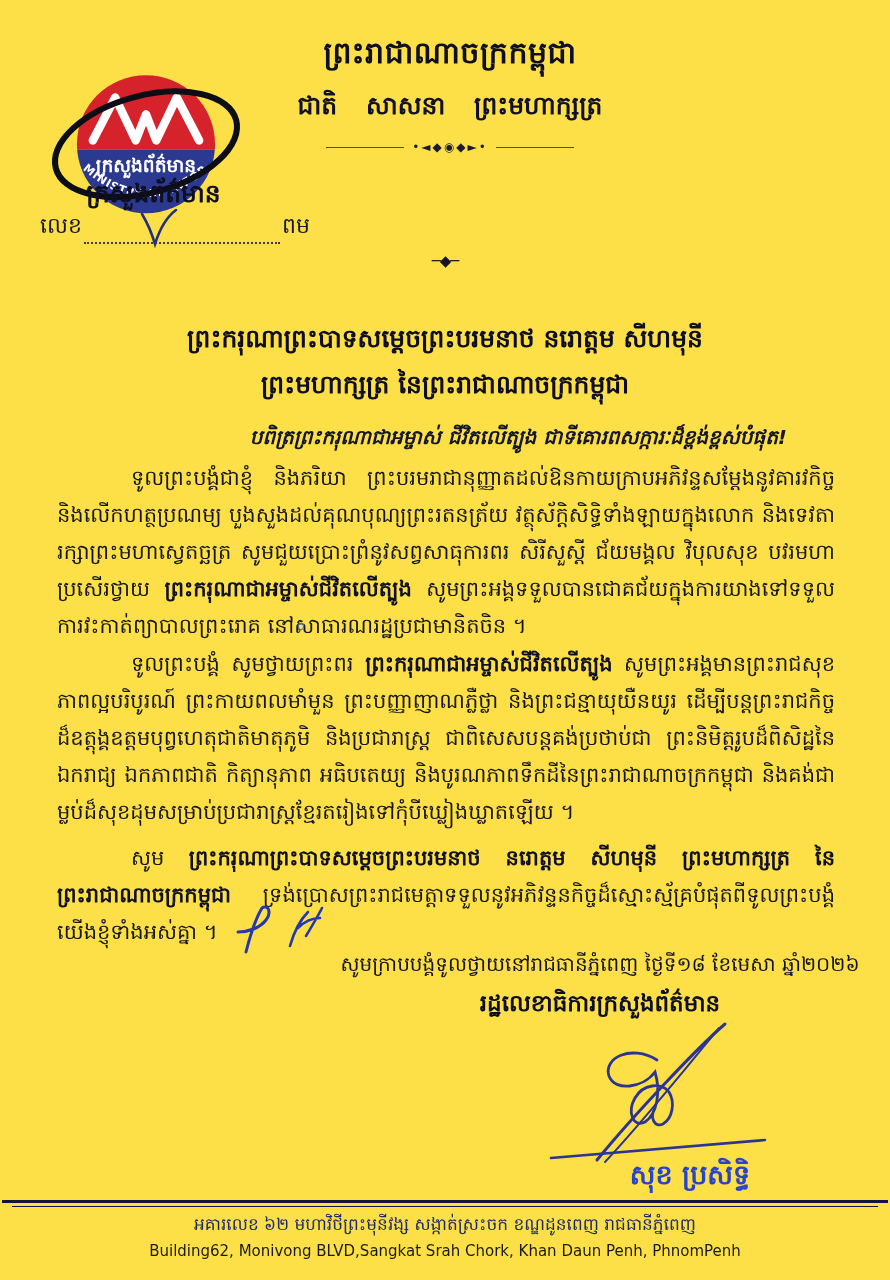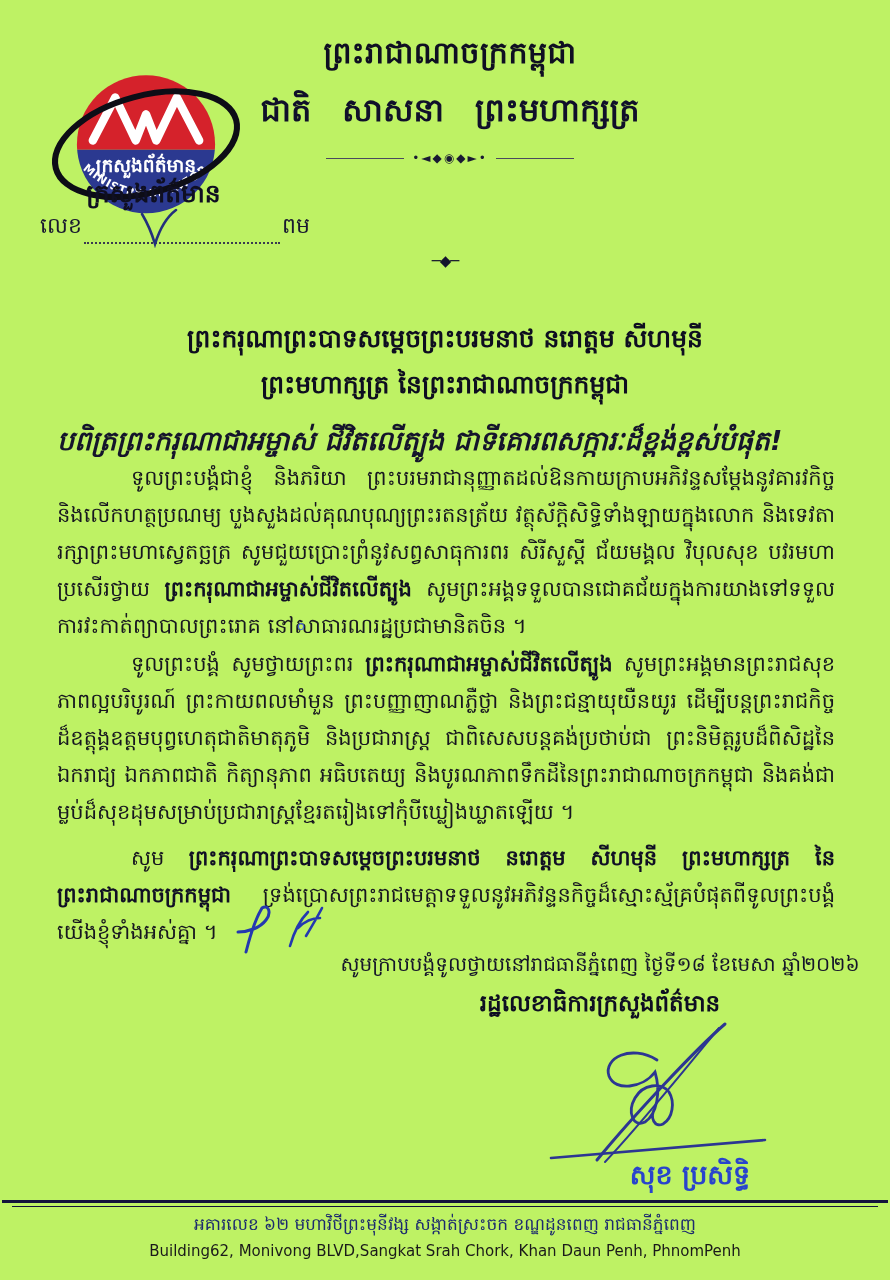--- a/index.html
+++ b/index.html
@@ -1,24 +1,24 @@
 <!DOCTYPE html>
 <html><head>
 <meta charset="utf-8">
 <style>
   html,body{margin:0;padding:0;background:#ffffff;}
   .page{
     position:relative;width:890px;height:1280px;margin:0 auto;
-    background:#bef264;color:#16161f;
+    background:#fde047;color:#16161f;
     font-family:"DejaVu Sans", sans-serif;overflow:hidden;
   }
   
   .hdr{position:absolute;top:34px;left:235px;width:430px;text-align:center;}
   .hdr .kingdom{font-size:30px;font-weight:bold;color:#0f0f22;letter-spacing:.5px;}
-  .hdr .motto{margin-top:12px;font-size:32px;font-weight:bold;color:#10102a;word-spacing:20px;}
+  .hdr .motto{margin-top:12px;font-size:25px;font-weight:bold;color:#10102a;word-spacing:20px;}
   .orn-row{margin-top:14px;display:flex;align-items:center;justify-content:center;gap:8px;color:#23233c;}
   .orn-row .rule{height:1px;background:#4a4a5e;width:78px;}
   .orn-row .orn{font-size:12px;letter-spacing:2px;color:#1a1a33;}
   
   .logo{position:absolute;top:56px;left:48px;width:196px;height:150px;}
   .ministry-label{position:absolute;top:178px;left:46px;width:215px;text-align:center;
     font-size:25px;font-weight:bold;color:#0f0f22;}
   .ref-line{position:absolute;top:212px;left:40px;width:270px;display:flex;align-items:flex-end;
     font-size:22px;color:#181830;}
   .ref-leader{position:relative;flex:1;height:20px;margin:0 2px;border-bottom:2px dotted #3a3a50;}
@@ -26,21 +26,21 @@
   
   .doc-title{position:absolute;top:244px;left:0;width:890px;text-align:center;}
   .doc-title .t{font-size:27px;font-weight:bold;color:#0d0d20;}
   .doc-title .mini-orn{margin-top:8px;font-size:15px;font-weight:bold;color:#14142c;letter-spacing:-1px;}
   
   .salutation{position:absolute;top:312px;left:0;width:890px;text-align:center;color:#0e0e20;}
   .salutation .s1{font-size:25px;font-weight:bold;}
   .salutation .s2{margin-top:11px;font-size:25px;font-weight:bold;}
   .salutation .s3{margin-top:10px;font-size:25px;font-weight:bold;}
   .honorific{position:absolute;top:424px;left:57px;width:730px;
-    font-size:27px;font-weight:bold;font-style:italic;color:#15152b;}
+    font-size:20px;font-weight:bold;font-style:italic;color:#15152b;text-align:right;}
   
   .para{position:absolute;left:57px;width:778px;font-size:21px;line-height:37px;
     text-align:justify;text-indent:74px;color:#16161f;margin:0;}
   .para b{font-weight:bold;color:#101024;}
   #para1{top:460px;height:188px;overflow:hidden;}
   #para2{top:646px;height:188px;overflow:hidden;}
   #para3{top:840px;height:118px;overflow:hidden;}
   .stray{position:absolute;left:297px;top:618px;font-size:13px;color:#4a6fd0;}
   .initials{position:absolute;left:232px;top:902px;}
   

